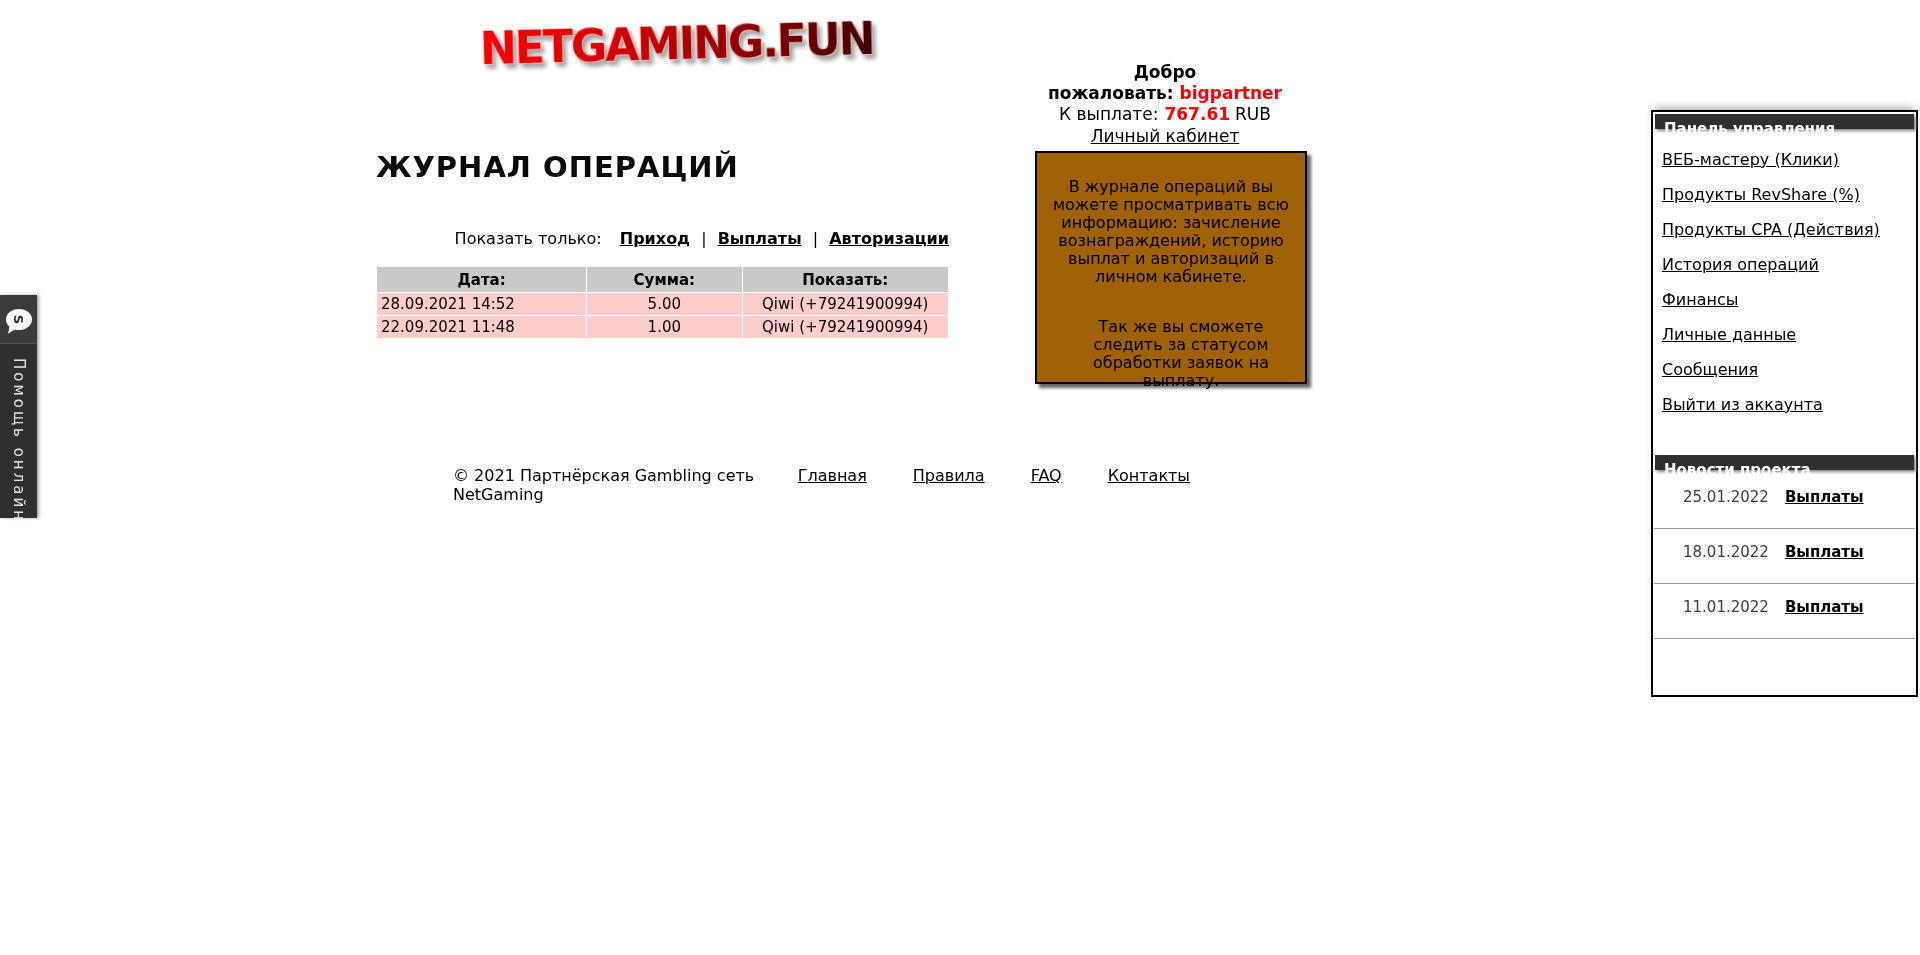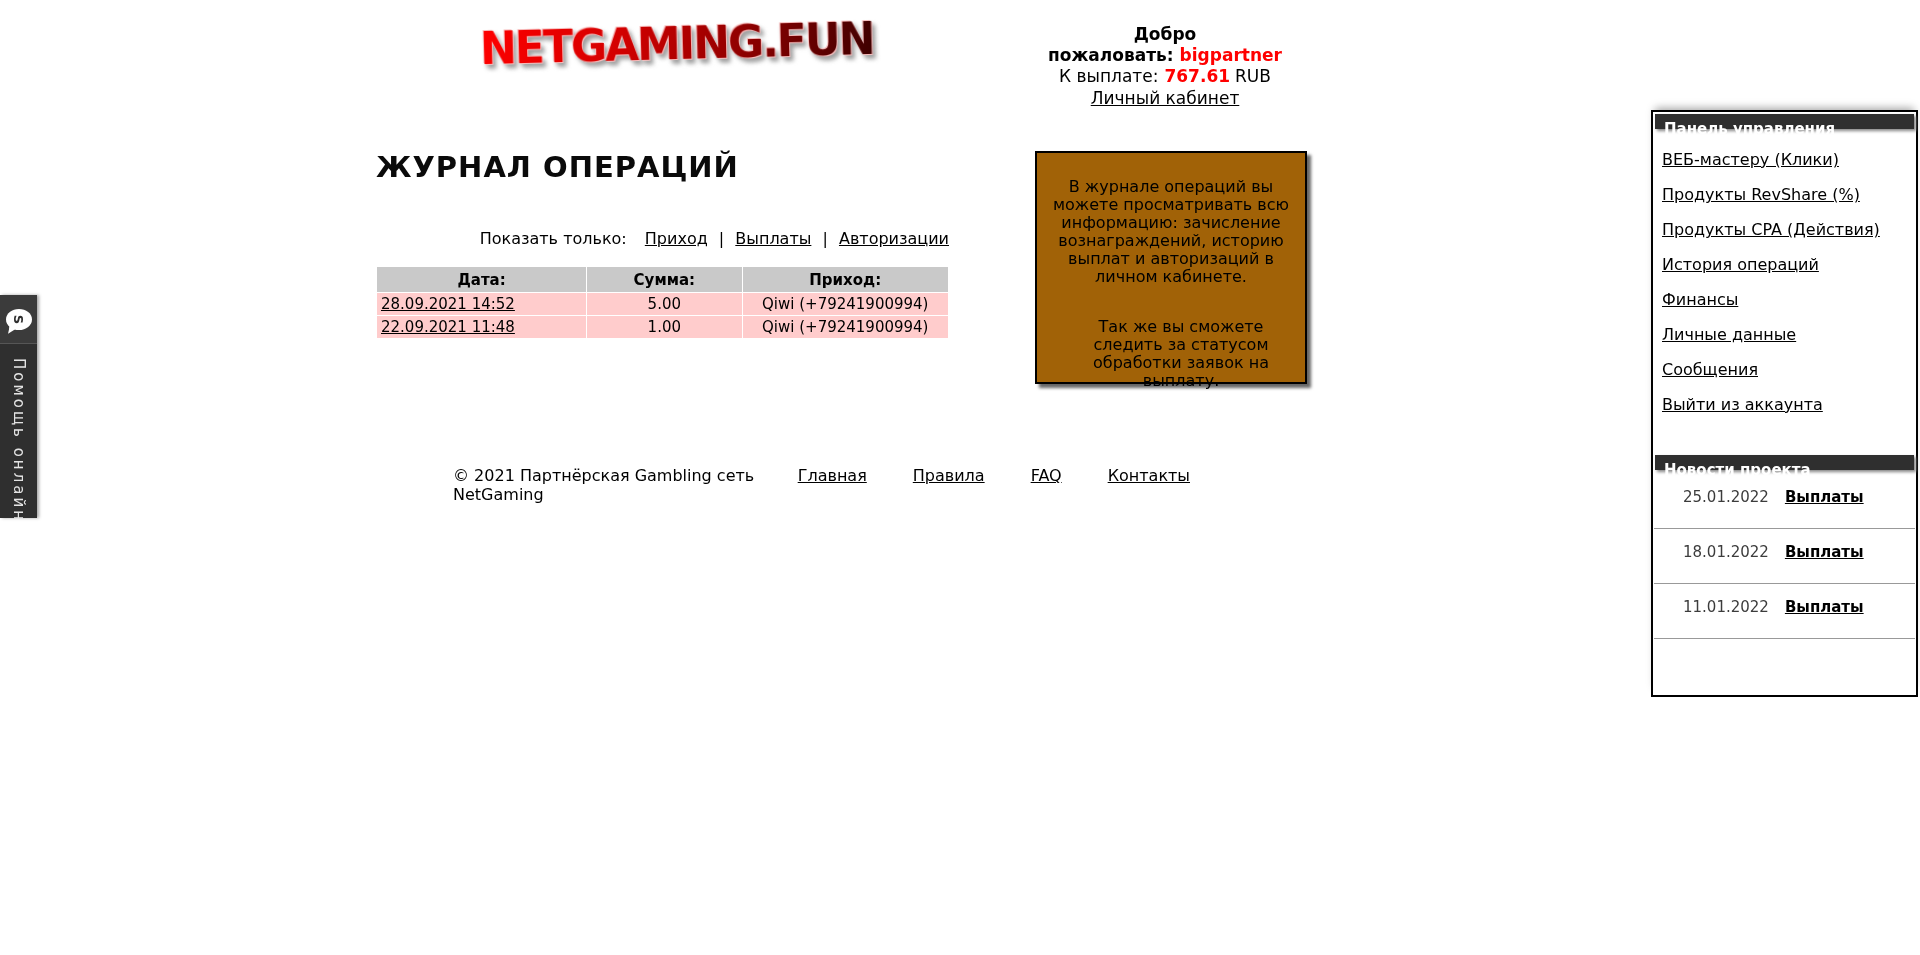--- a/index.html
+++ b/index.html
@@ -28,21 +28,21 @@
     font-size:44px;font-weight:bold;text-transform:uppercase;letter-spacing:-2px;
     background:linear-gradient(100deg,var(--logo-start) 0%,#d40000 35%,#8c0000 68%,var(--logo-end) 100%);
     -webkit-background-clip:text;background-clip:text;color:transparent;
     transform:rotate(-1.5deg);
     filter:drop-shadow(1px 1px 0 #f7bcbc) drop-shadow(-1px -1px 0 #f7bcbc) drop-shadow(3px 4px 2px rgba(110,110,110,.65));
   }
   .welcome{
     position:absolute;left:1030px;top:24px;width:270px;
     text-align:center;font-size:17px;line-height:21px;
   }
-  .welcome .row1{font-weight:bold;}
+  .welcome .row1{font-weight:bold;margin-top:38px;}
   .welcome .lbl{margin-right:6px;}
   .welcome .red{color:var(--accent-red);font-weight:bold;}
   .welcome .cur{margin-left:5px;}
   .cabinet-link{display:inline-block;margin-top:1px;text-decoration:underline;cursor:pointer;}
 
   
   .chat-bar{
     position:absolute;left:0;top:295px;width:37px;height:223px;
     background:var(--dark-bar);box-shadow:2px 0 3px rgba(0,0,0,.35);cursor:pointer;
   }
@@ -69,40 +69,40 @@
 
   
   .page-title{
     position:absolute;left:376px;top:150px;
     font-size:29px;font-weight:bold;letter-spacing:1px;color:#0a0a0a;
   }
   .filter-row{
     position:absolute;left:376px;top:229px;width:573px;
     text-align:right;font-size:16px;
   }
-  .filter-row .flink{font-weight:normal;text-decoration:underline;cursor:pointer;text-align:center;}
+  .filter-row .flink{font-weight:bold;text-decoration:underline;cursor:pointer;text-align:center;}
   .filter-row .sep{margin:0 6px;}
   .filter-row .flabel{margin-right:13px;}
 
   table.ops{
     position:absolute;left:376px;top:266px;width:573px;
     border-collapse:separate;border-spacing:1px;background:#fff;
     font-size:15px;
   }
   table.ops th{
     background:var(--table-header-bg);font-weight:bold;height:25px;
     font-size:15px;text-align:center;padding:0 4px;
   }
   table.ops td{
     background:var(--table-row-bg);height:22px;padding:0 4px;
   }
   .col-date{width:210px;}
   .col-amount{width:155px;}
   .col-wallet{width:206px;}
-  td.cell-date{text-align:left;padding-left:5px;text-decoration:underline;}
+  td.cell-date{text-align:left;padding-left:5px;}
   td.cell-amount{text-align:center;}
   td.cell-wallet{text-align:center;}
 
   .info-box{
     position:absolute;left:1035px;top:151px;width:272px;height:233px;
     border:2px solid #000;background:#a16207;
     box-shadow:4px 4px 3px #666;
     padding:25px 13px;text-align:center;font-size:16px;line-height:18px;
   }
   .info-box .p2{margin-top:32px;margin-left:20px;}
@@ -179,21 +179,21 @@
 <table class="ops">
   <colgroup>
       <col class="col-date">
       <col class="col-amount">
       <col class="col-wallet">
     </colgroup>
   <thead>
     <tr>
       <th>Дата:</th>
       <th>Сумма:</th>
-      <th>Приход:</th>
+      <th>Показать:</th>
     </tr>
   </thead>
   <tbody>
     <tr>
       <td class="cell-date">28.09.2021 14:52</td>
       <td class="cell-amount">5.00</td>
       <td class="cell-wallet">Qiwi (+79241900994)</td>
     </tr>
     <tr>
       <td class="cell-date">22.09.2021 11:48</td>

